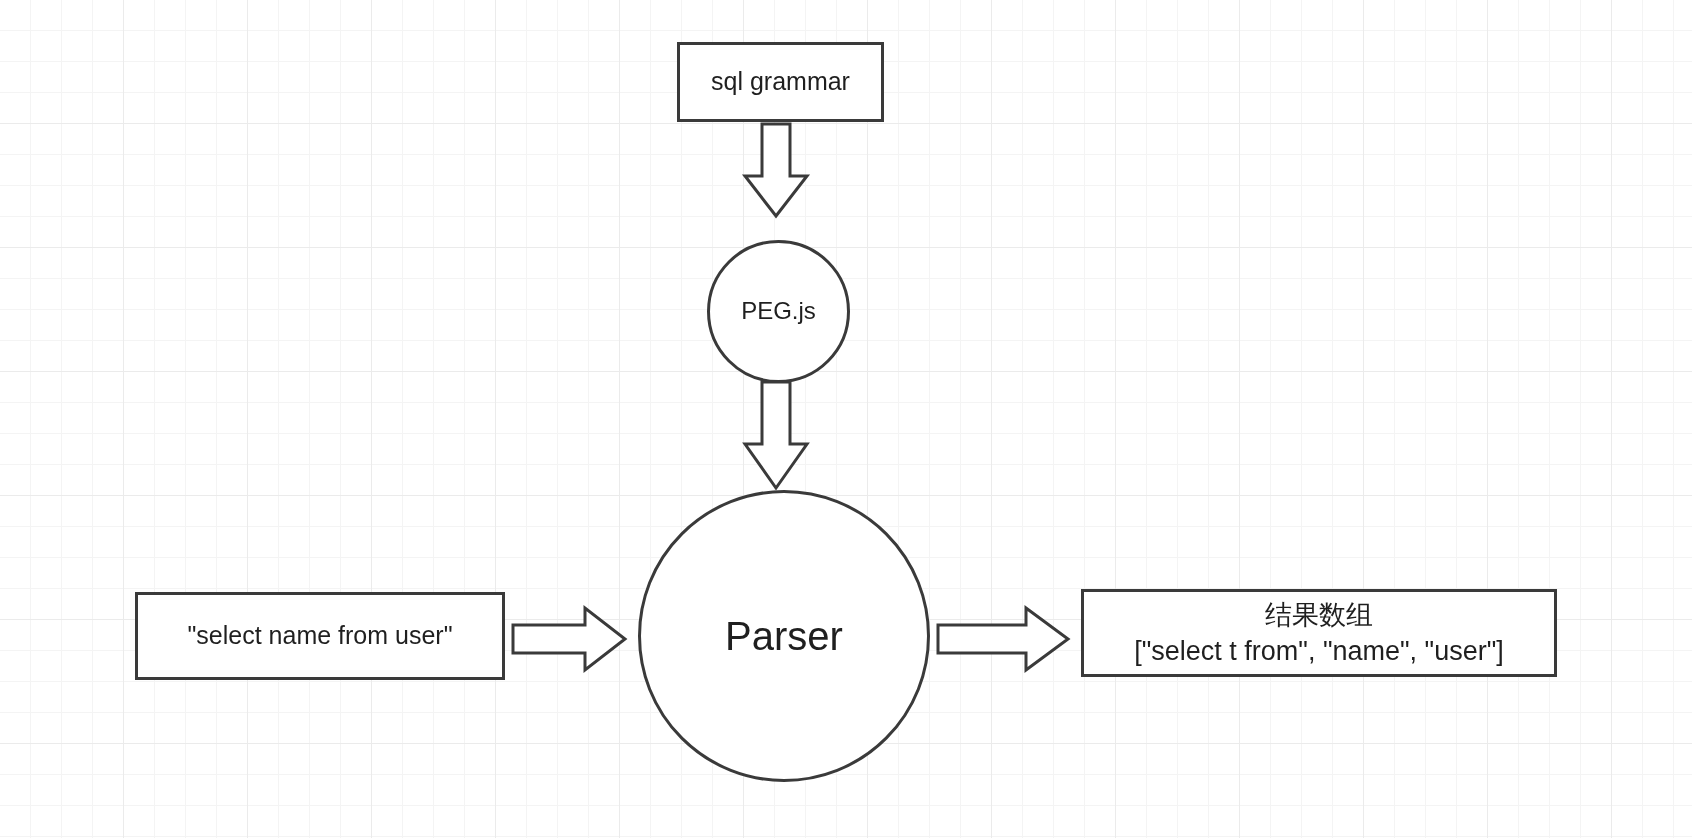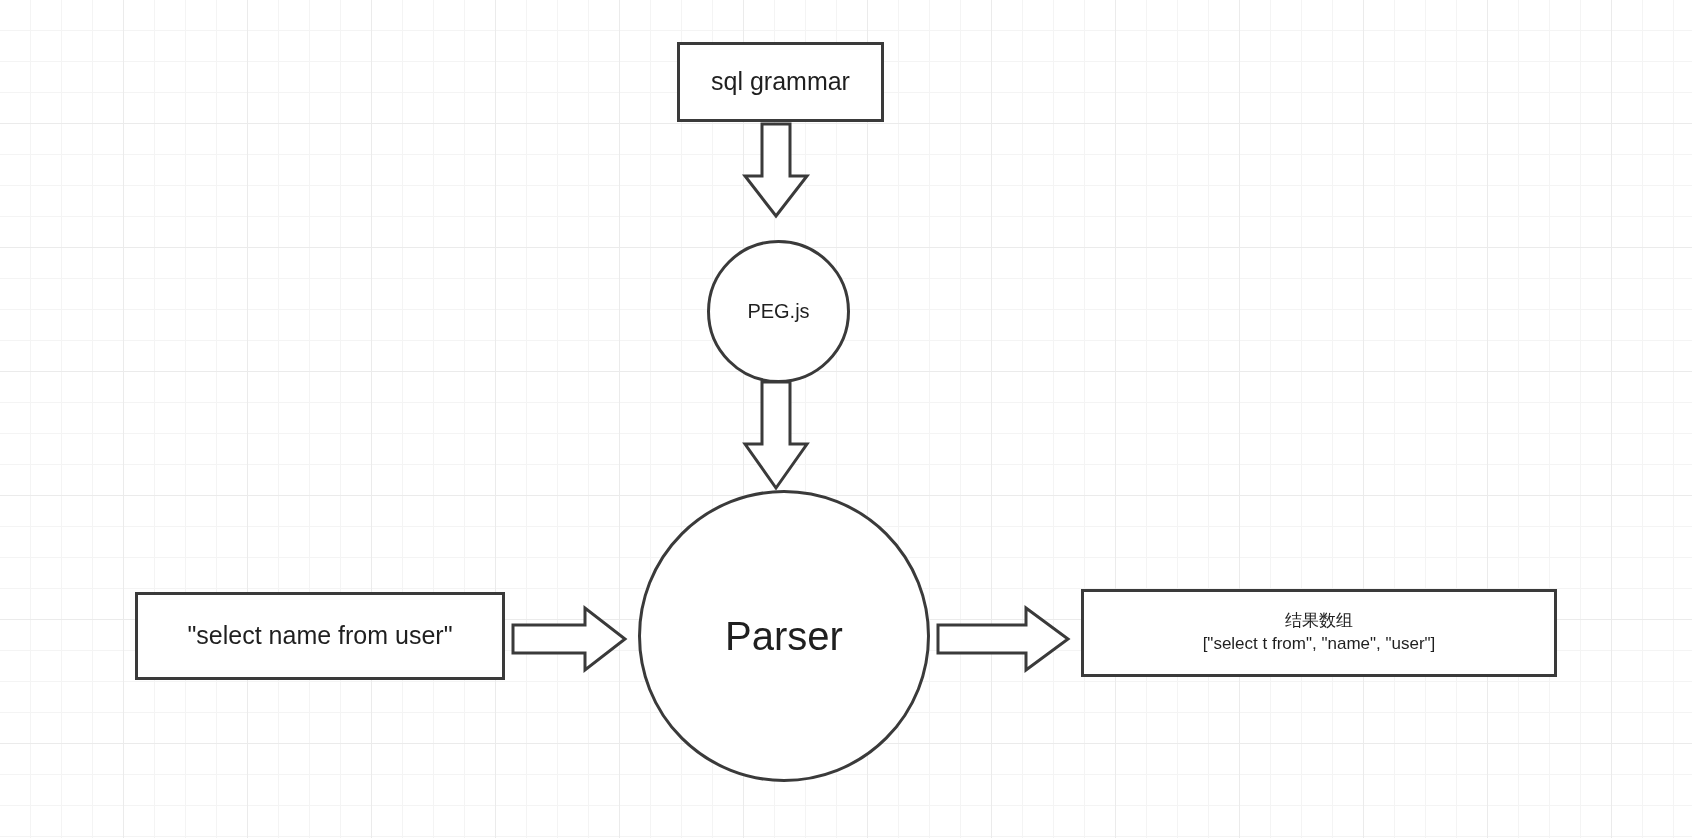--- a/index.html
+++ b/index.html
@@ -73,33 +73,33 @@
 </style>
 </head>
 <body>
 
 <div id="canvas">
 
   <div class="shape node-box" id="node-sql-grammar" style="left: 677px; top: 42px; width: 207px; height: 80px; font-size: 25px; border-color: rgb(58, 58, 58); background: rgb(255, 255, 255); color: rgb(31, 31, 31);">
     <span class="label-lines">sql grammar</span>
   </div>
 
-  <div class="shape node-circle" id="node-pegjs" style="left: 707px; top: 240px; width: 143px; height: 143px; font-size: 20px; border-color: rgb(58, 58, 58); background: rgb(255, 255, 255); color: rgb(31, 31, 31);">
+  <div class="shape node-circle" id="node-pegjs" style="left: 707px; top: 240px; width: 143px; height: 143px; font-size: 24px; border-color: rgb(58, 58, 58); background: rgb(255, 255, 255); color: rgb(31, 31, 31);">
     <span class="label-lines">PEG.js</span>
   </div>
 
   <div class="shape node-circle" id="node-parser" style="left: 638px; top: 490px; width: 292px; height: 292px; font-size: 40px; border-color: rgb(58, 58, 58); background: rgb(255, 255, 255); color: rgb(31, 31, 31);">
     <span class="label-lines">Parser</span>
   </div>
 
   <div class="shape node-box" id="node-input-query" style="left: 135px; top: 592px; width: 370px; height: 88px; font-size: 25px; border-color: rgb(58, 58, 58); background: rgb(255, 255, 255); color: rgb(31, 31, 31);">
     <span class="label-lines">"select name from user"</span>
   </div>
 
-  <div class="shape node-box" id="node-result-array" style="left: 1081px; top: 589px; width: 476px; height: 88px; font-size: 17px; border-color: rgb(58, 58, 58); background: rgb(255, 255, 255); color: rgb(31, 31, 31);">
+  <div class="shape node-box" id="node-result-array" style="left: 1081px; top: 589px; width: 476px; height: 88px; font-size: 27px; border-color: rgb(58, 58, 58); background: rgb(255, 255, 255); color: rgb(31, 31, 31);">
     <span class="label-lines">结果数组
 ["select t from", "name", "user"]</span>
   </div>
 
   <svg class="arrow-svg" id="arrow-grammar-to-pegjs" width="62" height="92" viewBox="0 0 62 92" style="left: 745px; top: 124px;">
       <polygon class="arrow-path" points="17,0 45,0 45,52 62,52 31,92 0,52 17,52" fill="#ffffff" stroke="#3a3a3a"></polygon>
     </svg>
   <svg class="arrow-svg" id="arrow-pegjs-to-parser" width="62" height="106" viewBox="0 0 62 106" style="left: 745px; top: 382px;">
       <polygon class="arrow-path" points="17,0 45,0 45,62 62,62 31,106 0,62 17,62" fill="#ffffff" stroke="#3a3a3a"></polygon>
     </svg>

